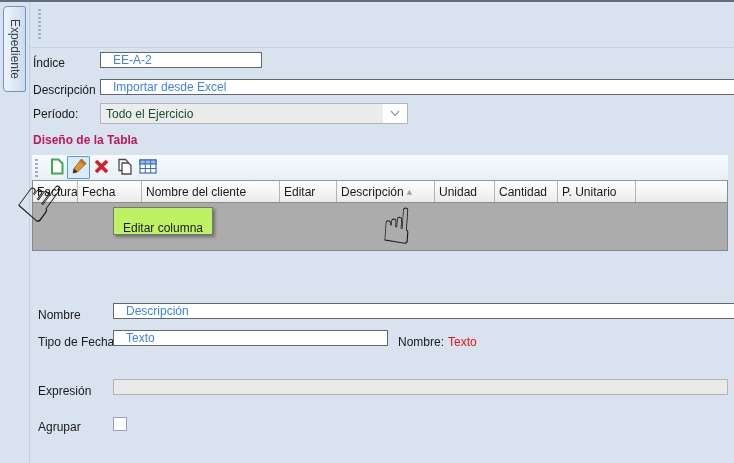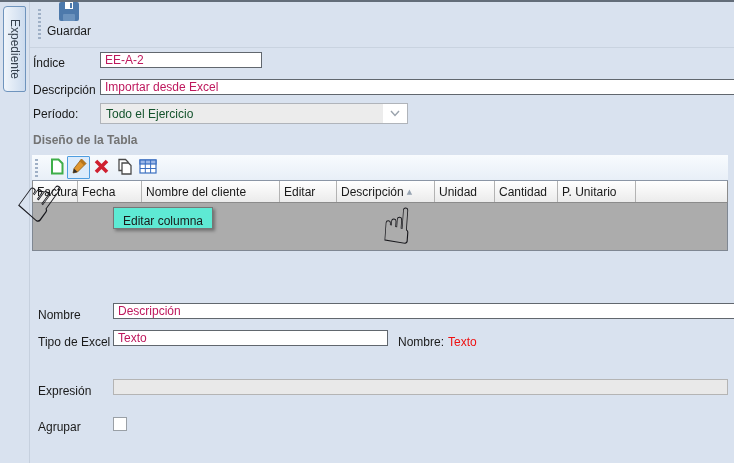--- a/index.html
+++ b/index.html
@@ -34,31 +34,31 @@
     display:flex; flex-direction:column; align-items:center; justify-content:flex-start;
     cursor:pointer; border-radius:2px;
   }
   .save-btn svg { display:block; margin-top:-2px; }
   .save-btn .lbl { margin-top:2px; }
 
   
   .lbl-abs { position:absolute; white-space:nowrap; }
   .txt-input {
     position:absolute; height:16px; background:#ffffff; border:1px solid #61676e;
-    font-family:"Liberation Sans", sans-serif; font-size:12px; color:#be185d;
-    padding:0 4px; outline:none;
+    font-family:"Liberation Sans", sans-serif; font-size:12px; color:#3b82f6;
+    padding:0 12px; outline:none;
   }
   .combo {
     position:absolute; left:100px; top:101px; width:308px; height:21px;
     background:#ececec; border:1px solid #b0b4ba; display:flex; align-items:center;
   }
   .combo .val { flex:1; padding-left:5px; color:#14532d; overflow:hidden; white-space:nowrap; }
   .combo .dd { width:24px; height:19px; background:#ffffff; display:flex; align-items:center; justify-content:center; }
 
-  .section-title { position:absolute; font-weight:bold; color:#737373; white-space:nowrap; }
+  .section-title { position:absolute; font-weight:bold; color:#be185d; white-space:nowrap; }
 
   
   .design-toolbar {
     position:absolute; left:32px; top:153px; width:696px; height:26px;
     background:linear-gradient(#f8fbfe,#e8eff7);
     border-bottom:1px solid #8b96a6;
   }
   .grip.design { left:3px; top:4px; height:18px; }
   .tool-tile {
     position:absolute; top:1px; width:23px; height:23px;
@@ -79,23 +79,23 @@
   .grid-header .cell.filler { border-right:none; flex:1; cursor:default; }
   .sort-arrow { font-size:7px; color:#97a4b2; margin-left:3px; font-family:"DejaVu Sans", sans-serif; }
   .grid-body {
     position:absolute; left:32px; top:200px; width:696px; height:49px;
     background:#acacac; border:1px solid #7f8792; border-top:1px solid #8b8b8b;
   }
 
   
   .tooltip {
     position:absolute; left:113px; top:205px; height:22px;
-    background:#5eead4; border:1px solid #767676;
+    background:#bef264; border:1px solid #767676;
     box-shadow:2px 2px 3px rgba(0,0,0,0.35);
-    display:flex; align-items:flex-end; padding:0 9px; white-space:nowrap; z-index:5;
+    display:flex; align-items:flex-start; padding:13px 9px; white-space:nowrap; z-index:5;
   }
 
   
   .hand {
     position:absolute; z-index:6; color:#15151a;
     font-family:"DejaVu Sans", sans-serif; line-height:1;
     user-select:none; pointer-events:none;
   }
   .hand.h1 { left:22px; top:168px; font-size:58px; transform:rotate(36deg); }
   .hand.h2 { left:382px; top:199px; font-size:50px; transform:rotate(4deg); }
@@ -114,31 +114,20 @@
 <div id="screen">
 
   <div class="dock-divider"></div>
 
   <div class="side-tab">
     <span>Expediente</span>
   </div>
 
   <div class="top-toolbar">
     <div class="grip main"></div>
-    <div class="save-btn">
-      <span>
-        <svg width="22" height="20" viewBox="0 0 22 20">
-          <rect x="1" y="0" width="20" height="19" rx="2" fill="#4d79ab"></rect>
-          <rect x="7" y="0" width="8" height="7" fill="#ffffff"></rect>
-          <rect x="12" y="1" width="2" height="5" fill="#4d79ab"></rect>
-          <rect x="5" y="12" width="12" height="7" rx="1" fill="#6b92bd"></rect>
-        </svg>
-      </span>
-      <span class="lbl">Guardar</span>
-    </div>
   </div>
 
   <div class="lbl-abs" style="left:33px; top:54px;">Índice</div>
   <input class="txt-input" style="left: 100px; top: 50px; width: 162px;" type="text" value="EE-A-2">
 
   <div class="lbl-abs" style="left:33px; top:81px;">Descripción</div>
   <input class="txt-input" style="left: 100px; top: 77px; width: 640px;" type="text" value="Importar desde Excel">
 
   <div class="lbl-abs" style="left:33px; top:105px;">Período:</div>
   <div class="combo">
@@ -236,21 +225,21 @@
     <span>Editar columna</span>
   </div>
 
   <div class="hand h1">☝</div>
   <div class="hand h2">☝</div>
 
 
   <div class="lbl-abs" style="left:38px; top:306px;">Nombre</div>
   <input class="txt-input" style="left: 113px; top: 301px; width: 627px;" type="text" value="Descripción">
 
-  <div class="lbl-abs" style="left:38px; top:333px;">Tipo de Excel</div>
+  <div class="lbl-abs" style="left:38px; top:333px;">Tipo de Fecha</div>
   <input class="txt-input" style="left: 113px; top: 328px; width: 275px;" type="text" value="Texto">
 
   <div class="lbl-abs" style="left:398px; top:333px;">Nombre:</div>
   <div class="lbl-abs example-value" style="left:448px; top:333px;">Texto</div>
 
   <div class="lbl-abs" style="left:38px; top:382px;">Expresión</div>
   <input class="txt-input disabled-input" style="left: 113px; top: 377px; width: 615px;" type="text" value="">
 
   <div class="lbl-abs" style="left:38px; top:418px;">Agrupar</div>
   <div class="checkbox"></div>

